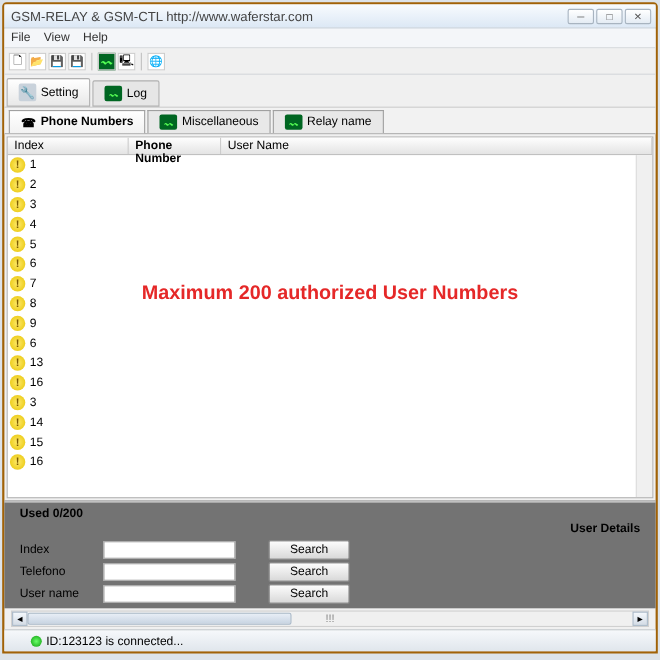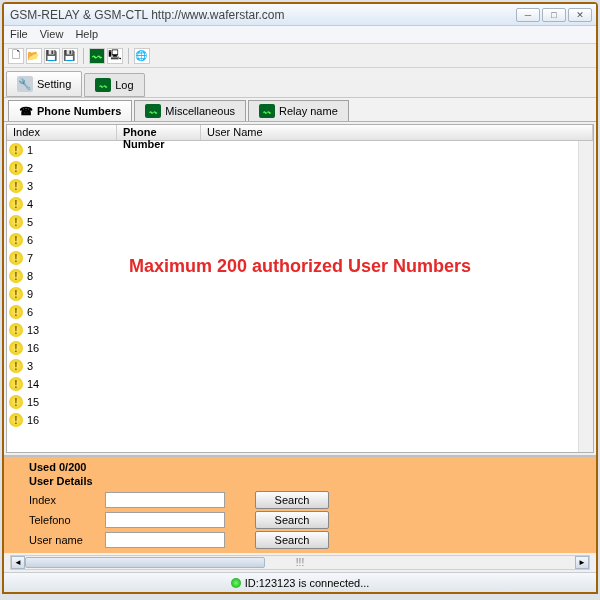--- a/index.html
+++ b/index.html
@@ -28,31 +28,31 @@
 .listhdr div { border-right: 1px solid #ccc; padding: 1px 6px; }
 .col-idx { width: 110px; }
 .col-ph { width: 84px; font-weight: bold; }
 .col-un { flex: 1; }
 .listbody { flex: 1; overflow: hidden; position: relative; }
 .lrow { height: 18px; display: flex; align-items: center; padding-left: 2px; gap: 2px; }
 .warnicon { width: 14px; height: 14px; background: radial-gradient(#ffea6a,#e6c200); border-radius: 50%; display: flex; align-items: center; justify-content: center; font-size: 10px; font-weight: bold; color: #7a5a00; }
 .idxnum { padding-left: 2px; }
 .overlay { position: absolute; top: 115px; left: 0; right: 0; text-align: center; color: #e52828; font-size: 18px; font-weight: bold; font-family: Arial; pointer-events: none; }
 .listscroll { position: absolute; right: 0; top: 0; bottom: 0; width: 15px; background: #f0f0f0; border-left: 1px solid #ddd; }
-.details { border-top: 2px solid #c0c0c0; background: #fdba74; padding: 4px 25px 2px; }
+.details { border-top: 2px solid #c0c0c0; background: #737373; padding: 4px 14px 2px; }
 .details .used { font-weight: bold; margin-bottom: 2px; }
-.details .ud { font-weight: bold; margin-bottom: 4px; }
+.details .ud { font-weight: bold; margin-bottom: 4px; text-align: right; }
 .drow { display: flex; align-items: center; margin-bottom: 2px; gap: 6px; }
 .drow label { width: 70px; }
 .drow input { width: 120px; height: 16px; border: 1px solid #a0a0a0; background: #fff; padding: 0 2px; }
 .sbtn { width: 74px; height: 18px; border: 1px solid #888; background: linear-gradient(#fdfdfd,#d8d8d8); border-radius: 2px; cursor: pointer; font-size: 11px; margin-left: 24px; }
 .hscroll { height: 15px; background: #f0f0f0; border: 1px solid #d0d0d0; margin: 2px 6px; position: relative; }
 .hscroll .thumb { position: absolute; left: 14px; top: 1px; height: 11px; width: 240px; background: linear-gradient(#e8eef6,#c8d4e2); border: 1px solid #a8b8c8; border-radius: 2px; }
 .hscroll .arr { position: absolute; top: 0; width: 14px; height: 13px; background: linear-gradient(#f4f8fc,#d4dce6); border: 1px solid #a8b8c8; display: flex; align-items: center; justify-content: center; font-size: 8px; }
-.statusbar { height: 20px; background: linear-gradient(#f6f8fb,#e0e6ec); border-top: 1px solid #c8ccd0; display: flex; align-items: center; justify-content: center; padding: 0 24px; gap: 4px; }
+.statusbar { height: 20px; background: linear-gradient(#f6f8fb,#e0e6ec); border-top: 1px solid #c8ccd0; display: flex; align-items: center; justify-content: flex-start; padding: 0 24px; gap: 4px; }
 .statusdot { width: 10px; height: 10px; background: radial-gradient(#6aff6a,#0a9a0a); border-radius: 50%; }
 </style>
 </head>
 <body>
 
 <div class="window">
   <div class="titlebar">
     <span class="title">GSM-RELAY &amp; GSM-CTL    http://www.waferstar.com</span>
     <div class="winbtns">
       <div class="winbtn">─</div>

